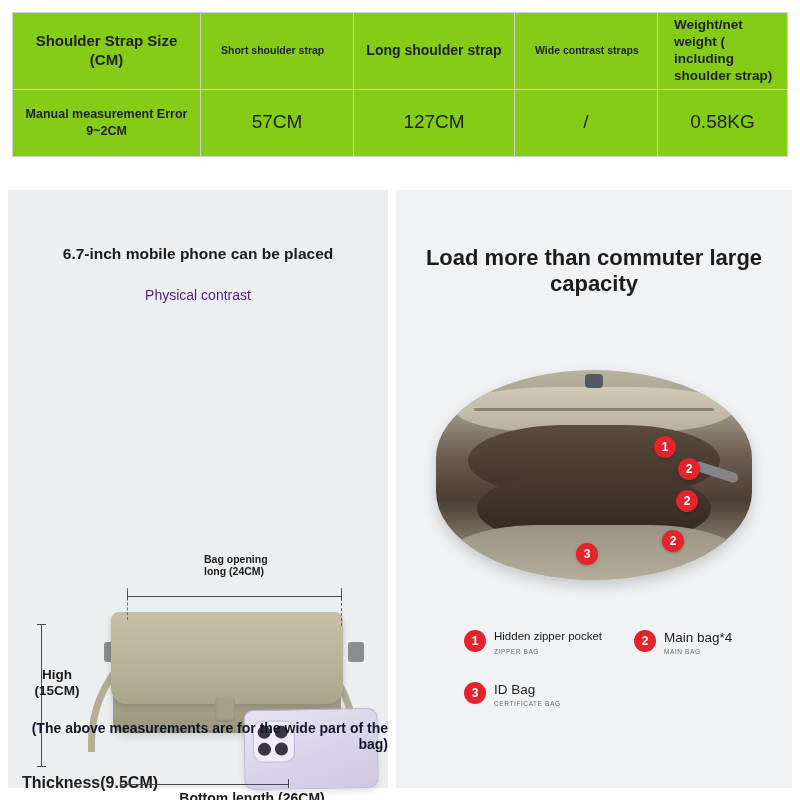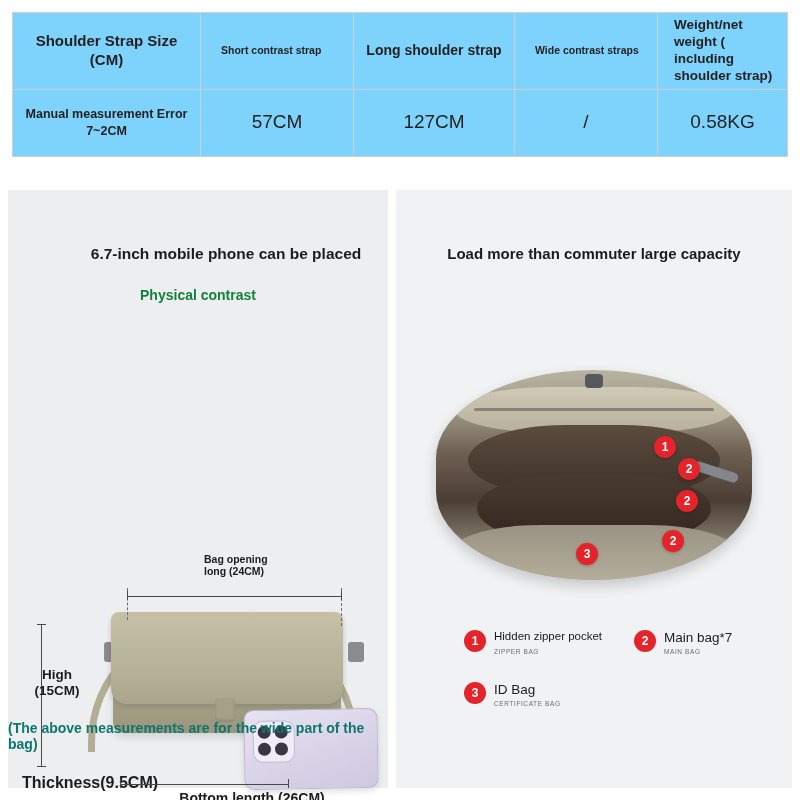--- a/index.html
+++ b/index.html
@@ -28,21 +28,21 @@
     top: 12px;
     width: 776px;
     border-collapse: collapse;
     table-layout: fixed;
   }
   .spec-table td {
     border: 1px solid #cfcfcf;
     text-align: center;
     vertical-align: middle;
     padding: 4px 6px;
-    background: #7dd3fc;
+    background: #84cc16;
   }
   .spec-table tr.head td { height: 62px; }
   .spec-table tr.body td { height: 58px; }
 
   .cell-strong {
     font-size: 15px;
     font-weight: bold;
     line-height: 1.25;
   }
   .cell-small {
@@ -96,30 +96,30 @@
     width: 100%;
     text-align: center;
     font-size: 16.5px;
     font-weight: bold;
     color: #1c1c1c;
   }
   .panel-sub {
     position: absolute;
     width: 100%;
     text-align: center;
-    font-weight: bold;
-    color: #15803d;
-  }
-
-  
-  .lt1 { top: 55px; font-size: 15.5px; padding-left: 28px; }
+    font-weight: normal;
+    color: #4c1d95;
+  }
+
+  
+  .lt1 { top: 55px; font-size: 15.5px; }
   .lt2 { top: 97px; font-size: 14px; }
 
   
-  .rt1 { top: 55px; font-size: 15px; }
+  .rt1 { top: 55px; font-size: 22px; }
   .rt2 { top: 99px; font-size: 13px; color: #3d3d3d; font-weight: bold; }
 
   
   .bag-wrap {
     position: absolute;
     left: 0; top: 0; right: 0; bottom: 0;
   }
 
   
   .bag-main {
@@ -261,22 +261,22 @@
     width: 168px;
     font-size: 14px;
     text-align: center;
   }
 
   .note {
     position: absolute;
     left: 0;
     top: 530px;
     width: 100%;
-    text-align: left;
-    color: #0f766e;
+    text-align: right;
+    color: #0f172a;
     font-size: 14px;
     font-weight: bold;
   }
 
   
   .open-bag {
     position: absolute;
     left: 40px;
     top: 180px;
     width: 316px;
@@ -417,35 +417,35 @@
 
 <div class="page">
 
   <table class="spec-table">
     <tbody>
         <tr class="head">
       <td style="width:175px;">
         <div class="cell-strong">Shoulder Strap Size (CM)</div>
       </td>
       <td style="width:140px;">
-        <div class="cell-small">Short contrast strap</div>
+        <div class="cell-small">Short shoulder strap</div>
       </td>
       <td style="width:148px;text-align:center;">
         <div class="cell-medium">Long shoulder strap</div>
       </td>
       <td style="width:130px;">
         <div class="cell-small">Wide contrast straps</div>
       </td>
       <td>
         <div class="cell-head-right">Weight/net weight ( including shoulder strap)</div>
       </td>
     </tr>
     <tr class="body">
       <td>
-        <div class="cell-label">Manual measurement Error 7~2CM</div>
+        <div class="cell-label">Manual measurement Error 9~2CM</div>
       </td>
       <td>
         <div class="cell-value">57CM</div>
       </td>
       <td>
         <div class="cell-value">127CM</div>
       </td>
       <td>
         <div class="cell-value">/</div>
       </td>
@@ -523,21 +523,21 @@
     <div class="badge b3">3</div>
 
     <div class="legend-item lg1">
       <div class="legend-badge">1</div>
       <div class="legend-main">Hidden zipper pocket</div>
       <div class="legend-sub">ZIPPER BAG</div>
     </div>
 
     <div class="legend-item lg2">
       <div class="legend-badge">2</div>
-      <div class="legend-main big">Main bag*7</div>
+      <div class="legend-main big">Main bag*4</div>
       <div class="legend-sub">MAIN BAG</div>
     </div>
 
     <div class="legend-item lg3">
       <div class="legend-badge">3</div>
       <div class="legend-main big">ID Bag</div>
       <div class="legend-sub">CERTIFICATE BAG</div>
     </div>
   </div>
 

